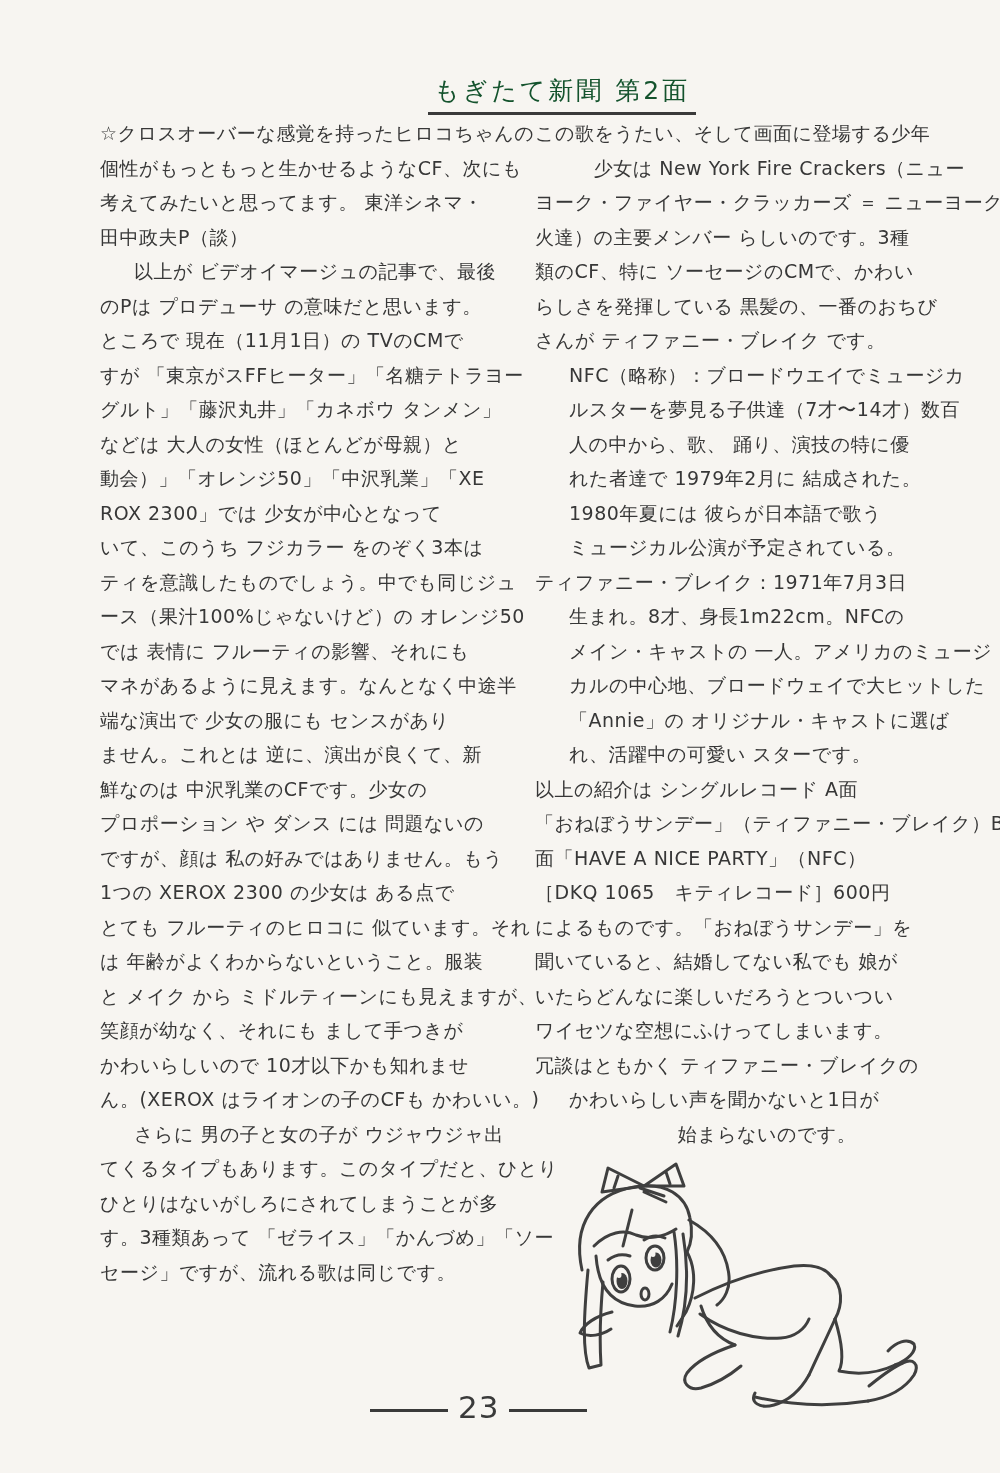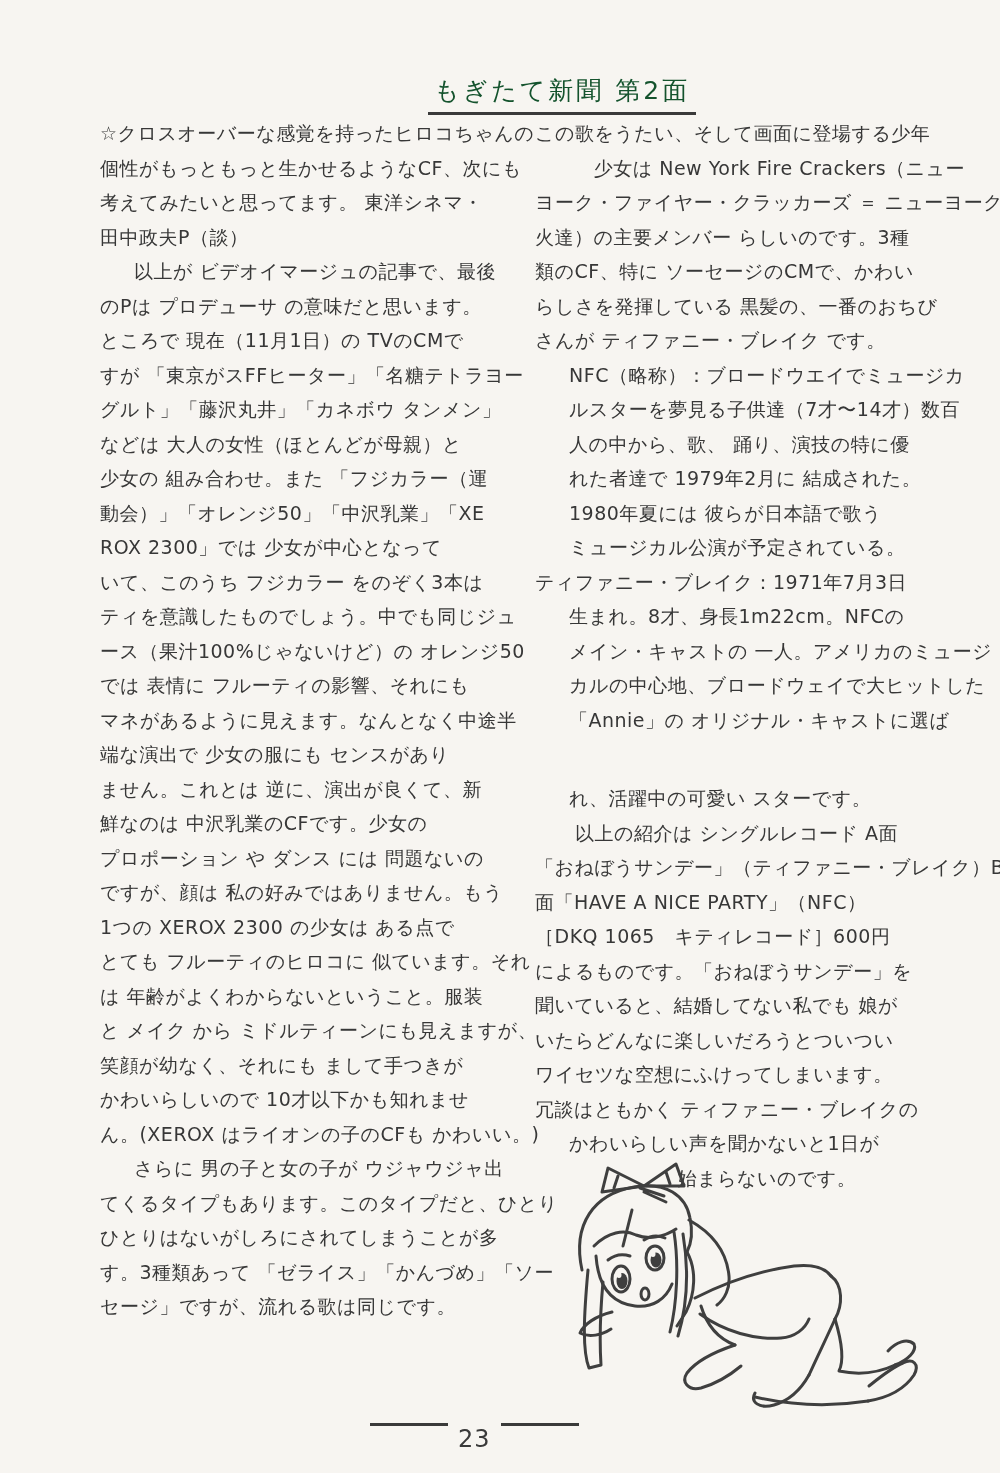--- a/index.html
+++ b/index.html
@@ -49,45 +49,43 @@
     position:absolute;
     left:370px;top:1392px;
     display:flex;align-items:center;gap:10px;
     color:#3a3a3a;
   }
   .page-number .dash{
     width:78px;height:0;
     border-top:3px solid #3a3a3a;
   }
   .page-number .num{
-    font-size:24px;
+    font-size:31px;
     letter-spacing:1px;
     transform:translateY(-3px);
-    margin-top:36px;
   }
 </style>
 </head>
 <body>
 
 <div class="page">
 
   <div class="page-title">もぎたて新聞 第2面</div>
 
   <div class="column column-left">
       <div class="text-line" style="padding-left: 0px;">☆クロスオーバーな感覚を持ったヒロコちゃんの</div>
       <div class="text-line" style="padding-left: 0px;">個性がもっともっと生かせるようなCF、次にも</div>
       <div class="text-line" style="padding-left: 0px;">考えてみたいと思ってます。 東洋シネマ・</div>
       <div class="text-line" style="padding-left: 0px;">田中政夫P（談）</div>
       <div class="text-line" style="padding-left: 34px;">以上が ビデオイマージュの記事で、最後</div>
       <div class="text-line" style="padding-left: 0px;">のPは プロデューサ の意味だと思います。</div>
       <div class="text-line" style="padding-left: 0px;">ところで 現在（11月1日）の TVのCMで</div>
       <div class="text-line" style="padding-left: 0px;">すが 「東京がスFFヒーター」「名糖テトラヨー</div>
       <div class="text-line" style="padding-left: 0px;">グルト」「藤沢丸井」「カネボウ タンメン」</div>
       <div class="text-line" style="padding-left: 0px;">などは 大人の女性（ほとんどが母親）と</div>
-      <div class="text-line" style="padding-left: 0px;">少女の 組み合わせ。また 「フジカラー（運</div>
       <div class="text-line" style="padding-left: 0px;">動会）」「オレンジ50」「中沢乳業」「XE</div>
       <div class="text-line" style="padding-left: 0px;">ROX 2300」では 少女が中心となって</div>
       <div class="text-line" style="padding-left: 0px;">いて、このうち フジカラー をのぞく3本は</div>
       <div class="text-line" style="padding-left: 0px;">ティを意識したものでしょう。中でも同じジュ</div>
       <div class="text-line" style="padding-left: 0px;">ース（果汁100%じゃないけど）の オレンジ50</div>
       <div class="text-line" style="padding-left: 0px;">では 表情に フルーティの影響、それにも</div>
       <div class="text-line" style="padding-left: 0px;">マネがあるように見えます。なんとなく中途半</div>
       <div class="text-line" style="padding-left: 0px;">端な演出で 少女の服にも センスがあり</div>
       <div class="text-line" style="padding-left: 0px;">ません。これとは 逆に、演出が良くて、新</div>
       <div class="text-line" style="padding-left: 0px;">鮮なのは 中沢乳業のCFです。少女の</div>
@@ -118,22 +116,22 @@
       <div class="text-line" style="padding-left: 34px;">ルスターを夢見る子供達（7才〜14才）数百</div>
       <div class="text-line" style="padding-left: 34px;">人の中から、歌、 踊り、演技の特に優</div>
       <div class="text-line" style="padding-left: 34px;">れた者達で 1979年2月に 結成された。</div>
       <div class="text-line" style="padding-left: 34px;">1980年夏には 彼らが日本語で歌う</div>
       <div class="text-line" style="padding-left: 34px;">ミュージカル公演が予定されている。</div>
       <div class="text-line" style="padding-left: 0px;">ティファニー・ブレイク：1971年7月3日</div>
       <div class="text-line" style="padding-left: 34px;">生まれ。8才、身長1m22cm。NFCの</div>
       <div class="text-line" style="padding-left: 34px;">メイン・キャストの 一人。アメリカのミュージ</div>
       <div class="text-line" style="padding-left: 34px;">カルの中心地、ブロードウェイで大ヒットした</div>
       <div class="text-line" style="padding-left: 34px;">「Annie」の オリジナル・キャストに選ば</div>
-      <div class="text-line" style="padding-left: 34px; margin-top: 44px;">れ、活躍中の可愛い スターです。</div>
-      <div class="text-line" style="padding-left: 0px; margin-left: 40px;">以上の紹介は シングルレコード A面</div>
+      <div class="text-line" style="padding-left: 34px;">れ、活躍中の可愛い スターです。</div>
+      <div class="text-line" style="padding-left: 0px;">以上の紹介は シングルレコード A面</div>
       <div class="text-line" style="padding-left: 0px;">「おねぼうサンデー」（ティファニー・ブレイク）B</div>
       <div class="text-line" style="padding-left: 0px;">面「HAVE A NICE PARTY」（NFC）</div>
       <div class="text-line" style="padding-left: 0px;">［DKQ 1065　キティレコード］600円</div>
       <div class="text-line" style="padding-left: 0px;">によるものです。「おねぼうサンデー」を</div>
       <div class="text-line" style="padding-left: 0px;">聞いていると、結婚してない私でも 娘が</div>
       <div class="text-line" style="padding-left: 0px;">いたらどんなに楽しいだろうとついつい</div>
       <div class="text-line" style="padding-left: 0px;">ワイセツな空想にふけってしまいます。</div>
       <div class="text-line" style="padding-left: 0px;">冗談はともかく ティファニー・ブレイクの</div>
       <div class="text-line" style="padding-left: 34px;">かわいらしい声を聞かないと1日が</div>
       <div class="text-line" style="padding-left: 34px; text-align: center;">始まらないのです。</div>

